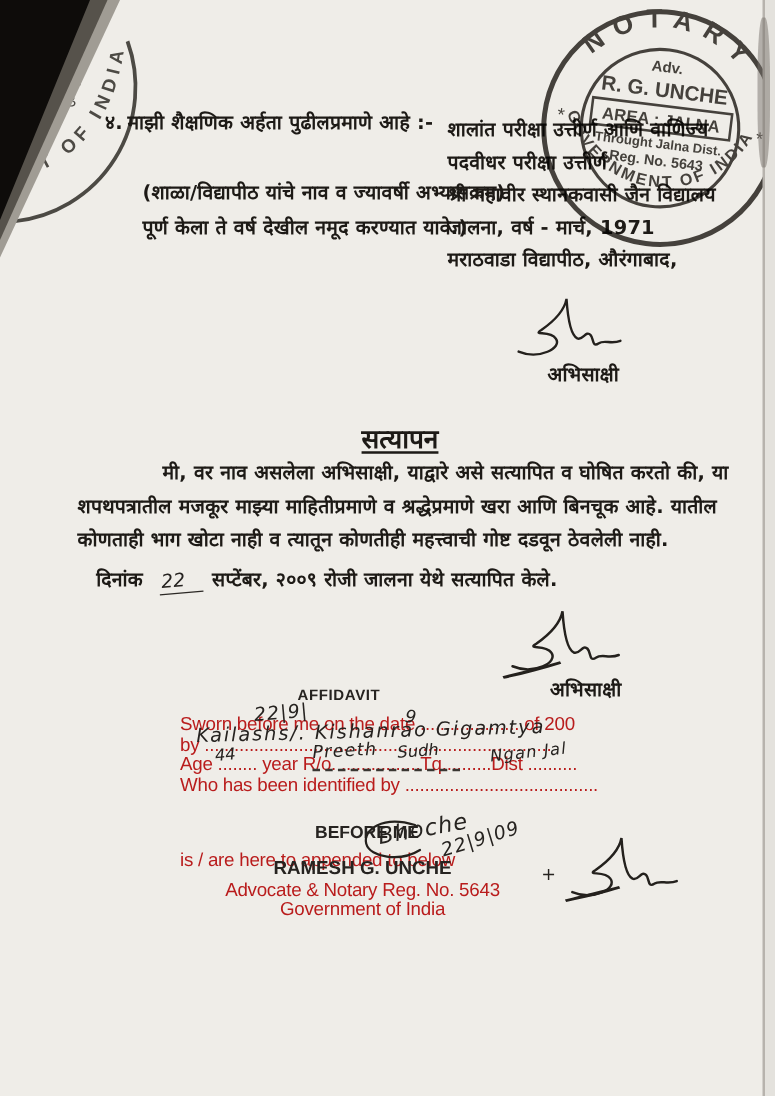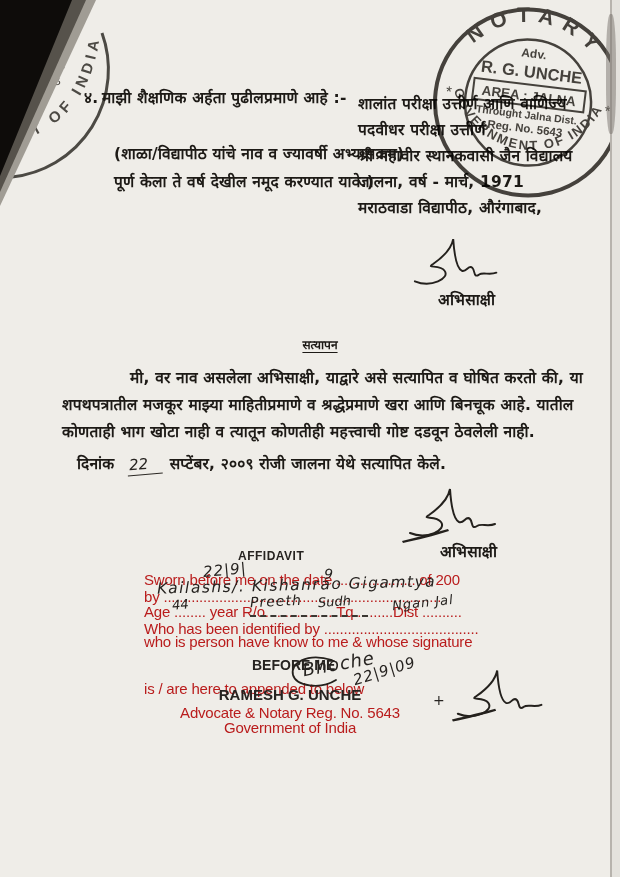--- a/index.html
+++ b/index.html
@@ -3,21 +3,21 @@
 <meta charset="utf-8">
 <style>
   html,body { margin:0; padding:0; background:#8a8a8a; }
   .page {
     position:relative; width:620px; height:877px; margin:0 auto;
     background:#efede8; overflow:hidden;
     font-family:"DejaVu Sans", sans-serif; color:#1d1a16;
   }
   .abs { position:absolute; white-space:nowrap; }
   .dev { font-size:15.5px; font-weight:600; color:#1d1a16; letter-spacing:0.2px; }
-  .heading { font-size:12px; font-weight:700; text-decoration:underline; text-underline-offset:3px; }
+  .heading { font-size:21px; font-weight:700; text-decoration:underline; text-underline-offset:3px; }
   .stamp-line { font-family:"Liberation Sans", sans-serif; font-size:15px; color:#b91c1c; letter-spacing:-0.2px; }
   .stamp-bold { font-family:"Liberation Sans", sans-serif; font-weight:700; color:#262320; }
   .hw { font-family:"DejaVu Sans", sans-serif; font-style:italic; color:#262320; }
   .center { text-align:center; }
   svg text { font-family:"Liberation Sans", sans-serif; }
   .stamp-svg { mix-blend-mode:multiply; opacity:0.93; }
   .dashes { border-top:2px dashed #3a3732; height:0; }
   .hw-underline { border-bottom:1.5px solid #2c2925; padding:0 14px 1px 2px; }
 </style>
 </head>
@@ -99,21 +99,20 @@
     <path d="M10 47 C27 54 47 44 41 36 C36 29 21 34 29 29 C39 22 48 14 50 3 C51 18 53 33 59 36 C64 38 66 29 70 33 C73 36 71 44 77 40 C81 37 88 41 95 38" fill="none" stroke="#24211d" stroke-width="2" stroke-linecap="round"></path>
     <path d="M2 55 C18 51 34 47 48 43 L49 45 C34 50 17 54 3 57 Z" fill="#24211d"></path>
   </svg>
   <div class="abs dev" style="left:440px;top:540px">अभिसाक्षी</div>
 
   <div class="abs stamp-bold" style="left:238px;top:549px;font-size:12px;letter-spacing:0.5px">AFFIDAVIT</div>
   <div class="abs stamp-line" style="left:144px;top:571px">Sworn before me on the date .................... of 200</div>
   <div class="abs stamp-line" style="left:144px;top:588px">by ......................................................................</div>
   <div class="abs stamp-line" style="left:144px;top:620px">Who has been identified by .......................................</div>
   <div class="abs stamp-line" style="left:144px;top:603px">Age ........ year R/o. ................Tq..........Dist ..........</div>
-  <div class="abs stamp-line" style="left:144px;top:633px">who is person have know to me &amp; whose signature</div>
   <div class="abs stamp-line" style="left:144px;top:680px">is / are here to appended to below</div>
 
   <div class="abs hw" style="left:203px;top:561px;font-size:15px;transform:rotate(-5deg);letter-spacing:1px">22|9|</div>
   <div class="abs hw" style="left:324px;top:566px;font-size:14px;transform:rotate(8deg)">9</div>
   <div class="abs hw" style="left:157px;top:576px;font-size:15.5px;transform:rotate(-1.5deg);letter-spacing:1.5px">Kailashs/. Kishanrao Gigamtya</div>
   <div class="abs hw" style="left:172px;top:597px;font-size:13px;transform:rotate(-5deg)">44</div>
   <div class="abs hw" style="left:250px;top:593px;font-size:14px;transform:rotate(-3deg);letter-spacing:1px">Preeth</div>
   <div class="abs hw" style="left:318px;top:594px;font-size:13px;transform:rotate(-4deg)">Sudh</div>
   <div class="abs hw" style="left:392px;top:595px;font-size:13px;transform:rotate(-6deg);letter-spacing:1px">Ngan Jal</div>
   <div class="abs dashes" style="left:250px;top:615px;width:118px"></div>

